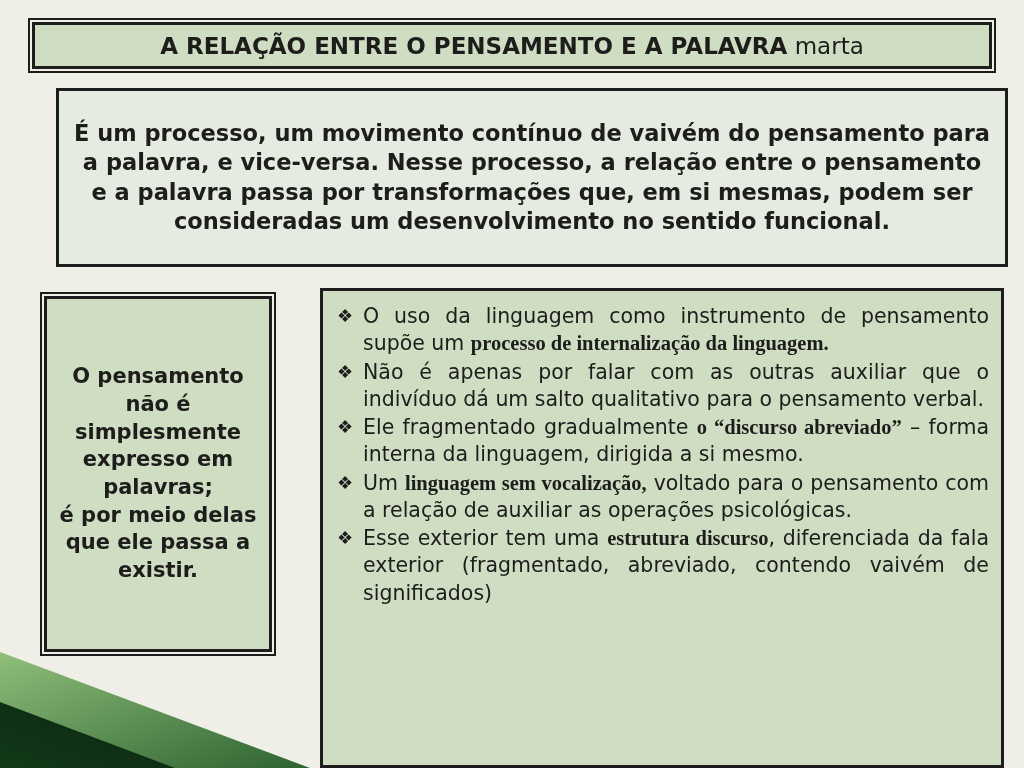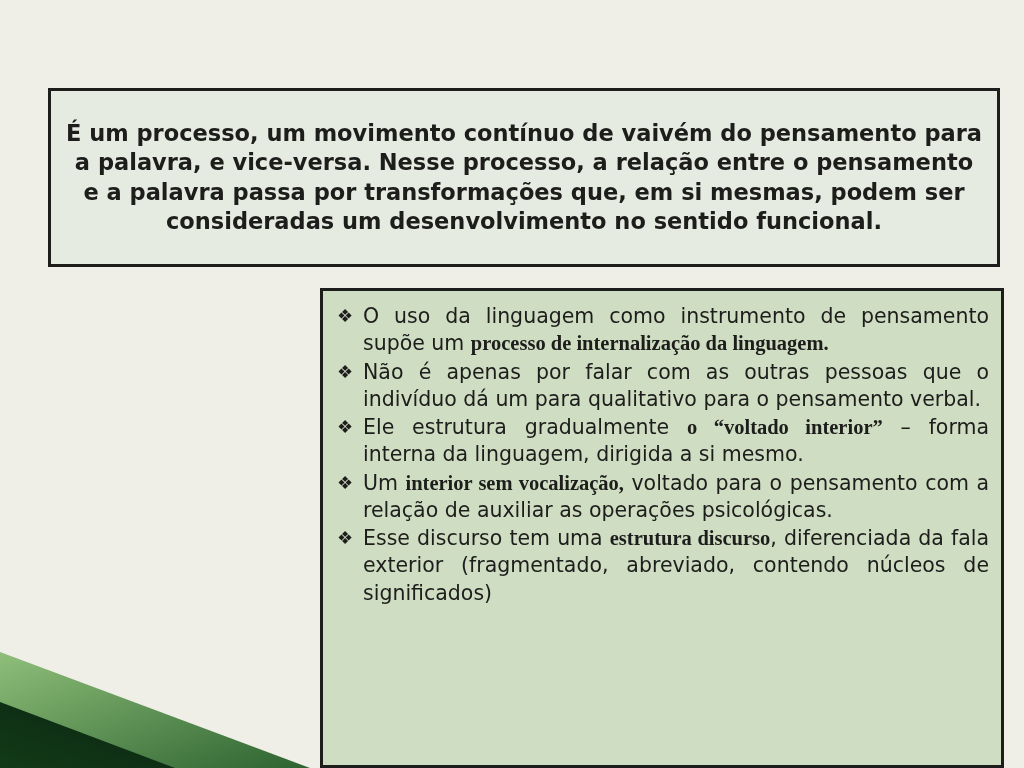--- a/index.html
+++ b/index.html
@@ -58,21 +58,21 @@
   .title-text .strong {
     font-weight: bold;
   }
   .title-text .light {
     font-weight: normal;
   }
 
   
   .intro-box {
     position: absolute;
-    left: 48px;
+    left: 56px;
     top: 88px;
     width: 952px;
     height: 179px;
     background: #e6ebe2;
     border: 3px solid #1d1d1b;
     box-sizing: border-box;
     display: flex;
     align-items: center;
     justify-content: center;
     padding: 6px 14px;
@@ -164,29 +164,37 @@
         <linearGradient id="g2" x1="0" y1="1" x2="1" y2="0">
           <stop offset="0%" stop-color="#123a18"></stop>
           <stop offset="100%" stop-color="#0b2410"></stop>
         </linearGradient>
       </defs>
       <polygon points="0,14 0,130 310,130" fill="url(#g1)"></polygon>
       <polygon points="0,64 0,130 175,130" fill="url(#g2)"></polygon>
     </svg>
   </div>
 
+  <div class="title-box">
+    <div class="title-text">
+      <span class="strong">A RELAÇÃO ENTRE O PENSAMENTO E A PALAVRA</span><span class="light"> marta</span>
+    </div>
+  </div>
 
   <div class="intro-box">
     <div class="intro-text">É um processo, um movimento contínuo de vaivém do pensamento para a palavra, e vice-versa. Nesse processo, a relação entre o pensamento e a palavra passa por transformações que, em si mesmas, podem ser consideradas um desenvolvimento no sentido funcional.</div>
   </div>
 
+  <div class="left-box">
+    <div class="left-text">O pensamento não é simplesmente expresso em palavras;<br>é por meio delas que ele passa a existir.</div>
+  </div>
 
   <div class="bullets-box">
     <ul class="bullets">
         <li><span class="marker">❖</span><span><span>O uso da linguagem como instrumento de pensamento supõe um </span><b>processo de internalização da linguagem.</b></span></li>
-        <li><span class="marker">❖</span><span><span>Não é apenas por falar com as outras pessoas que o indivíduo dá um para qualitativo para o pensamento verbal.</span></span></li>
-        <li><span class="marker">❖</span><span><span>Ele estrutura gradualmente </span><b>o “voltado interior”</b><span> – forma interna da linguagem, dirigida a si mesmo.</span></span></li>
-        <li><span class="marker">❖</span><span><span>Um </span><b>interior sem vocalização,</b><span> voltado para o pensamento com a relação de auxiliar as operações psicológicas.</span></span></li>
-        <li><span class="marker">❖</span><span><span>Esse discurso tem uma </span><b>estrutura discurso</b><span>, diferenciada da fala exterior (fragmentado, abreviado, contendo núcleos de significados)</span></span></li>
+        <li><span class="marker">❖</span><span><span>Não é apenas por falar com as outras auxiliar que o indivíduo dá um salto qualitativo para o pensamento verbal.</span></span></li>
+        <li><span class="marker">❖</span><span><span>Ele fragmentado gradualmente </span><b>o “discurso abreviado”</b><span> – forma interna da linguagem, dirigida a si mesmo.</span></span></li>
+        <li><span class="marker">❖</span><span><span>Um </span><b>linguagem sem vocalização,</b><span> voltado para o pensamento com a relação de auxiliar as operações psicológicas.</span></span></li>
+        <li><span class="marker">❖</span><span><span>Esse exterior tem uma </span><b>estrutura discurso</b><span>, diferenciada da fala exterior (fragmentado, abreviado, contendo vaivém de significados)</span></span></li>
       </ul>
   </div>
 
 </div>
 
 </body></html>

